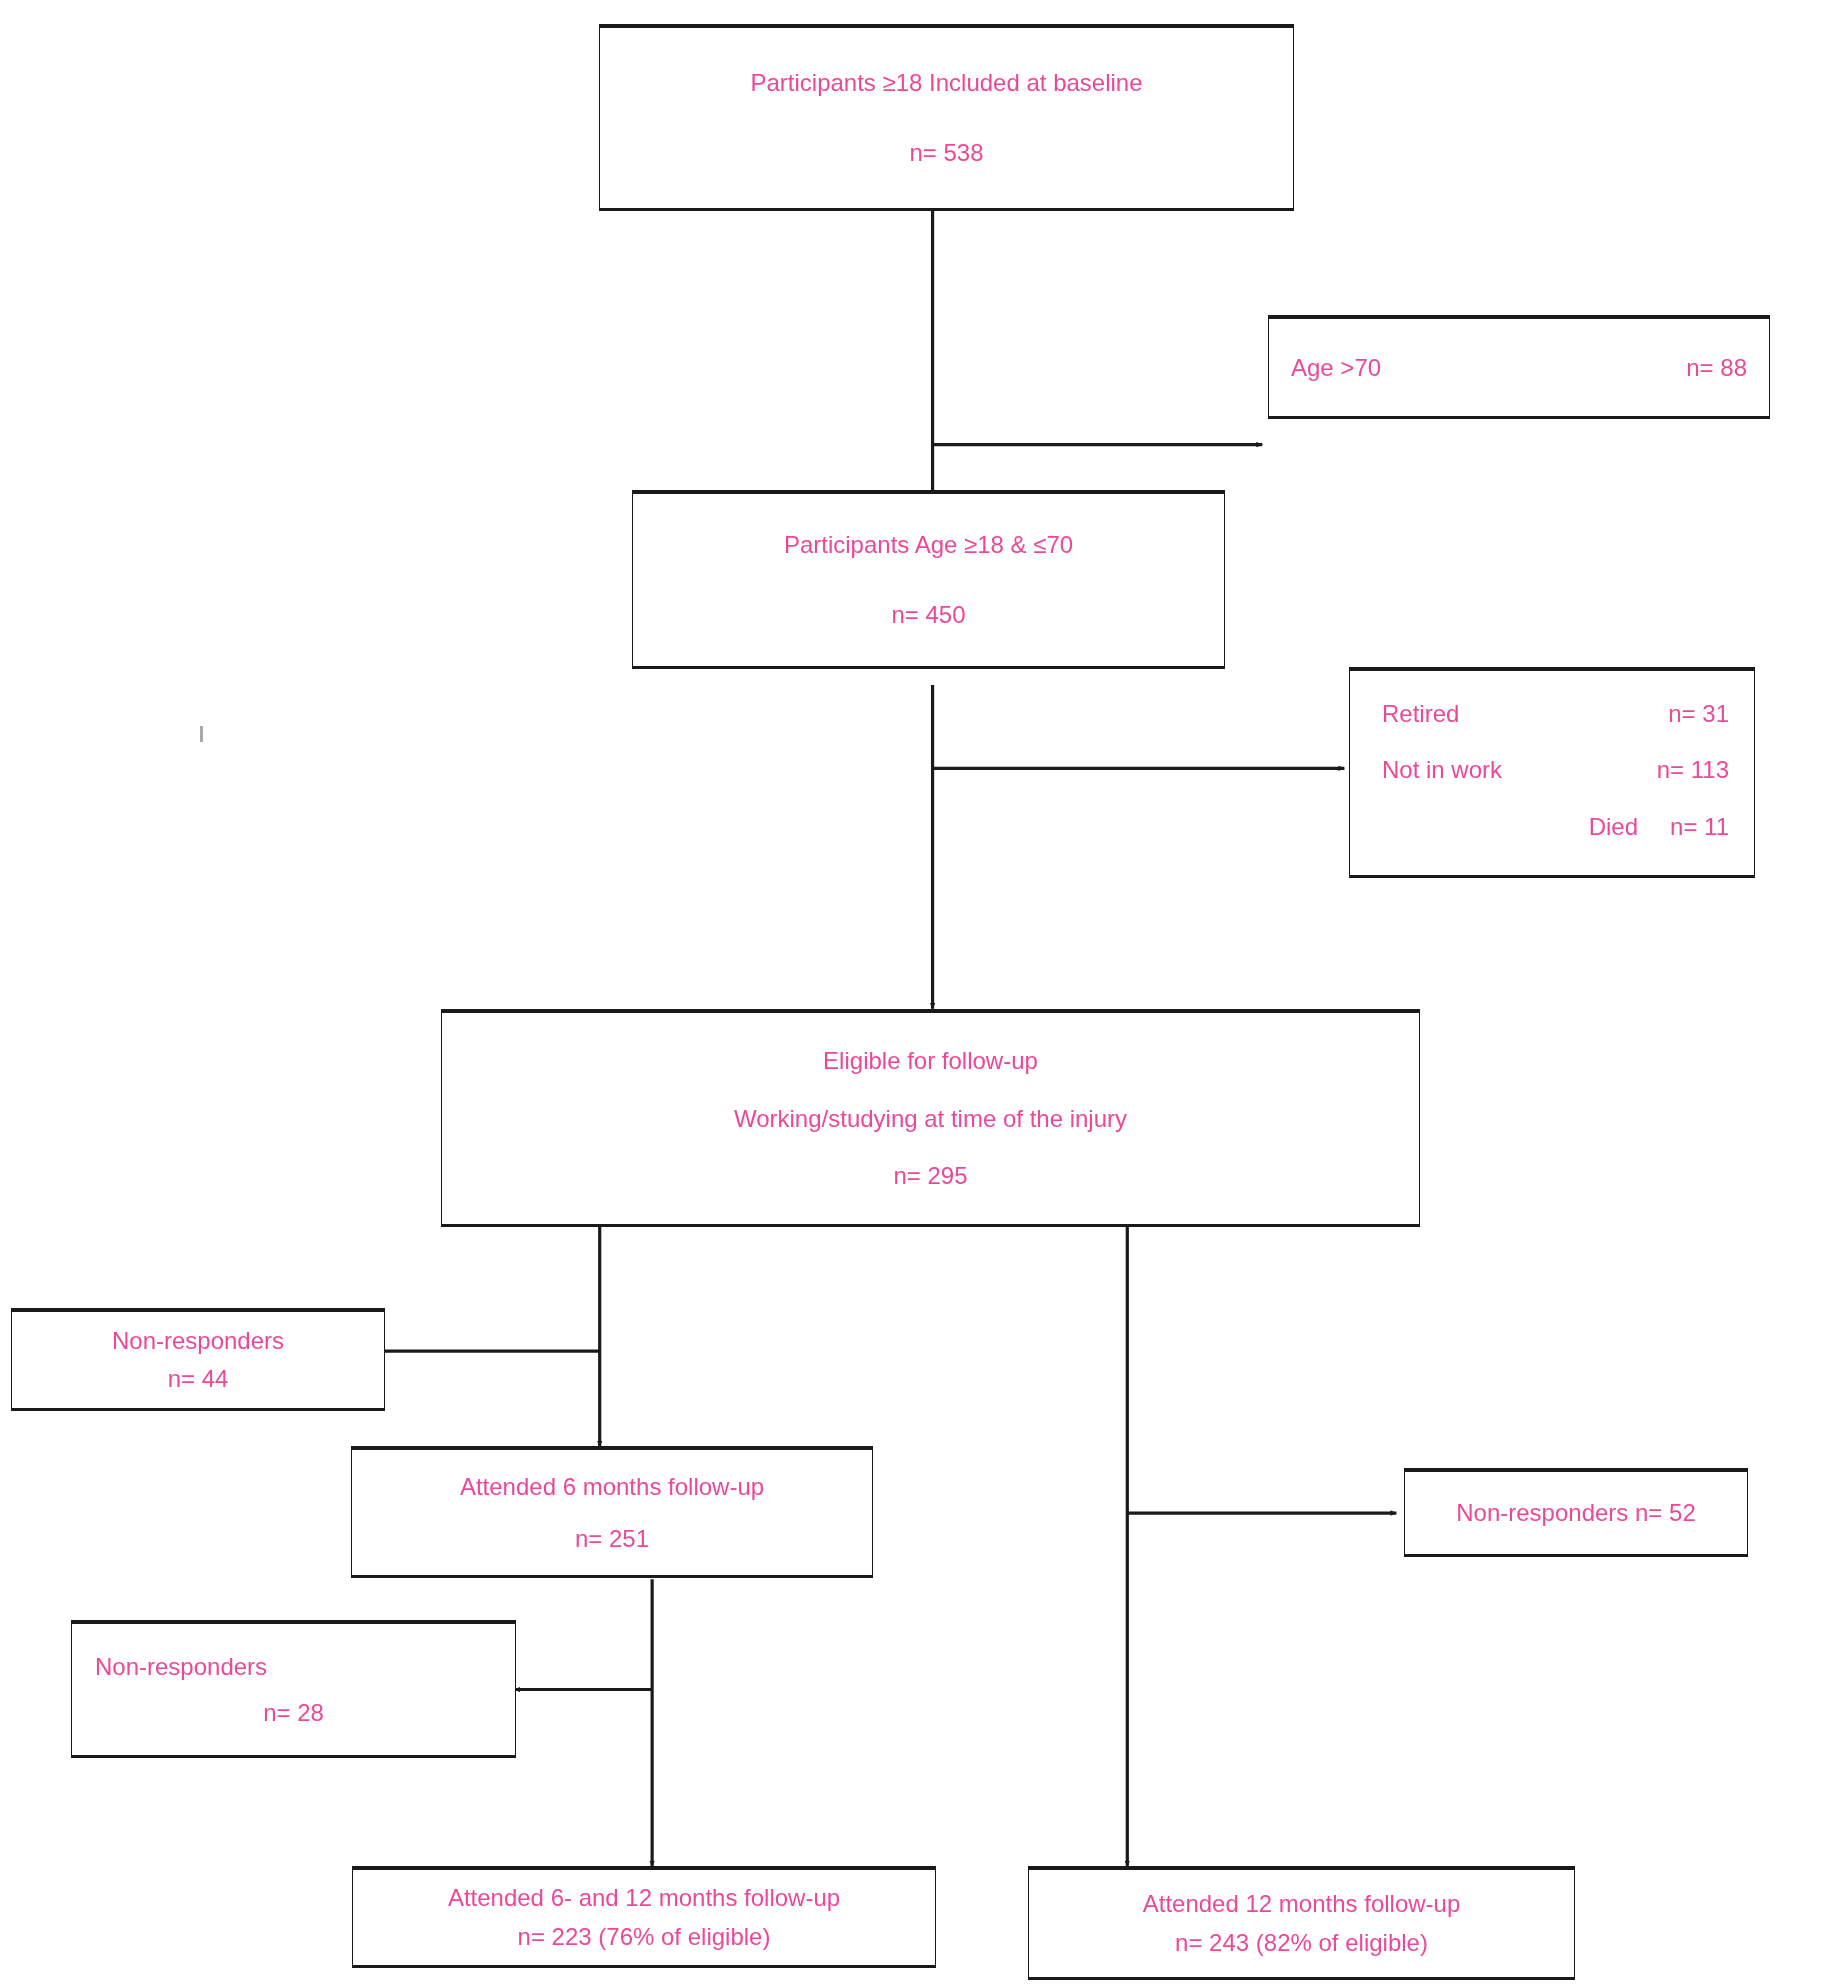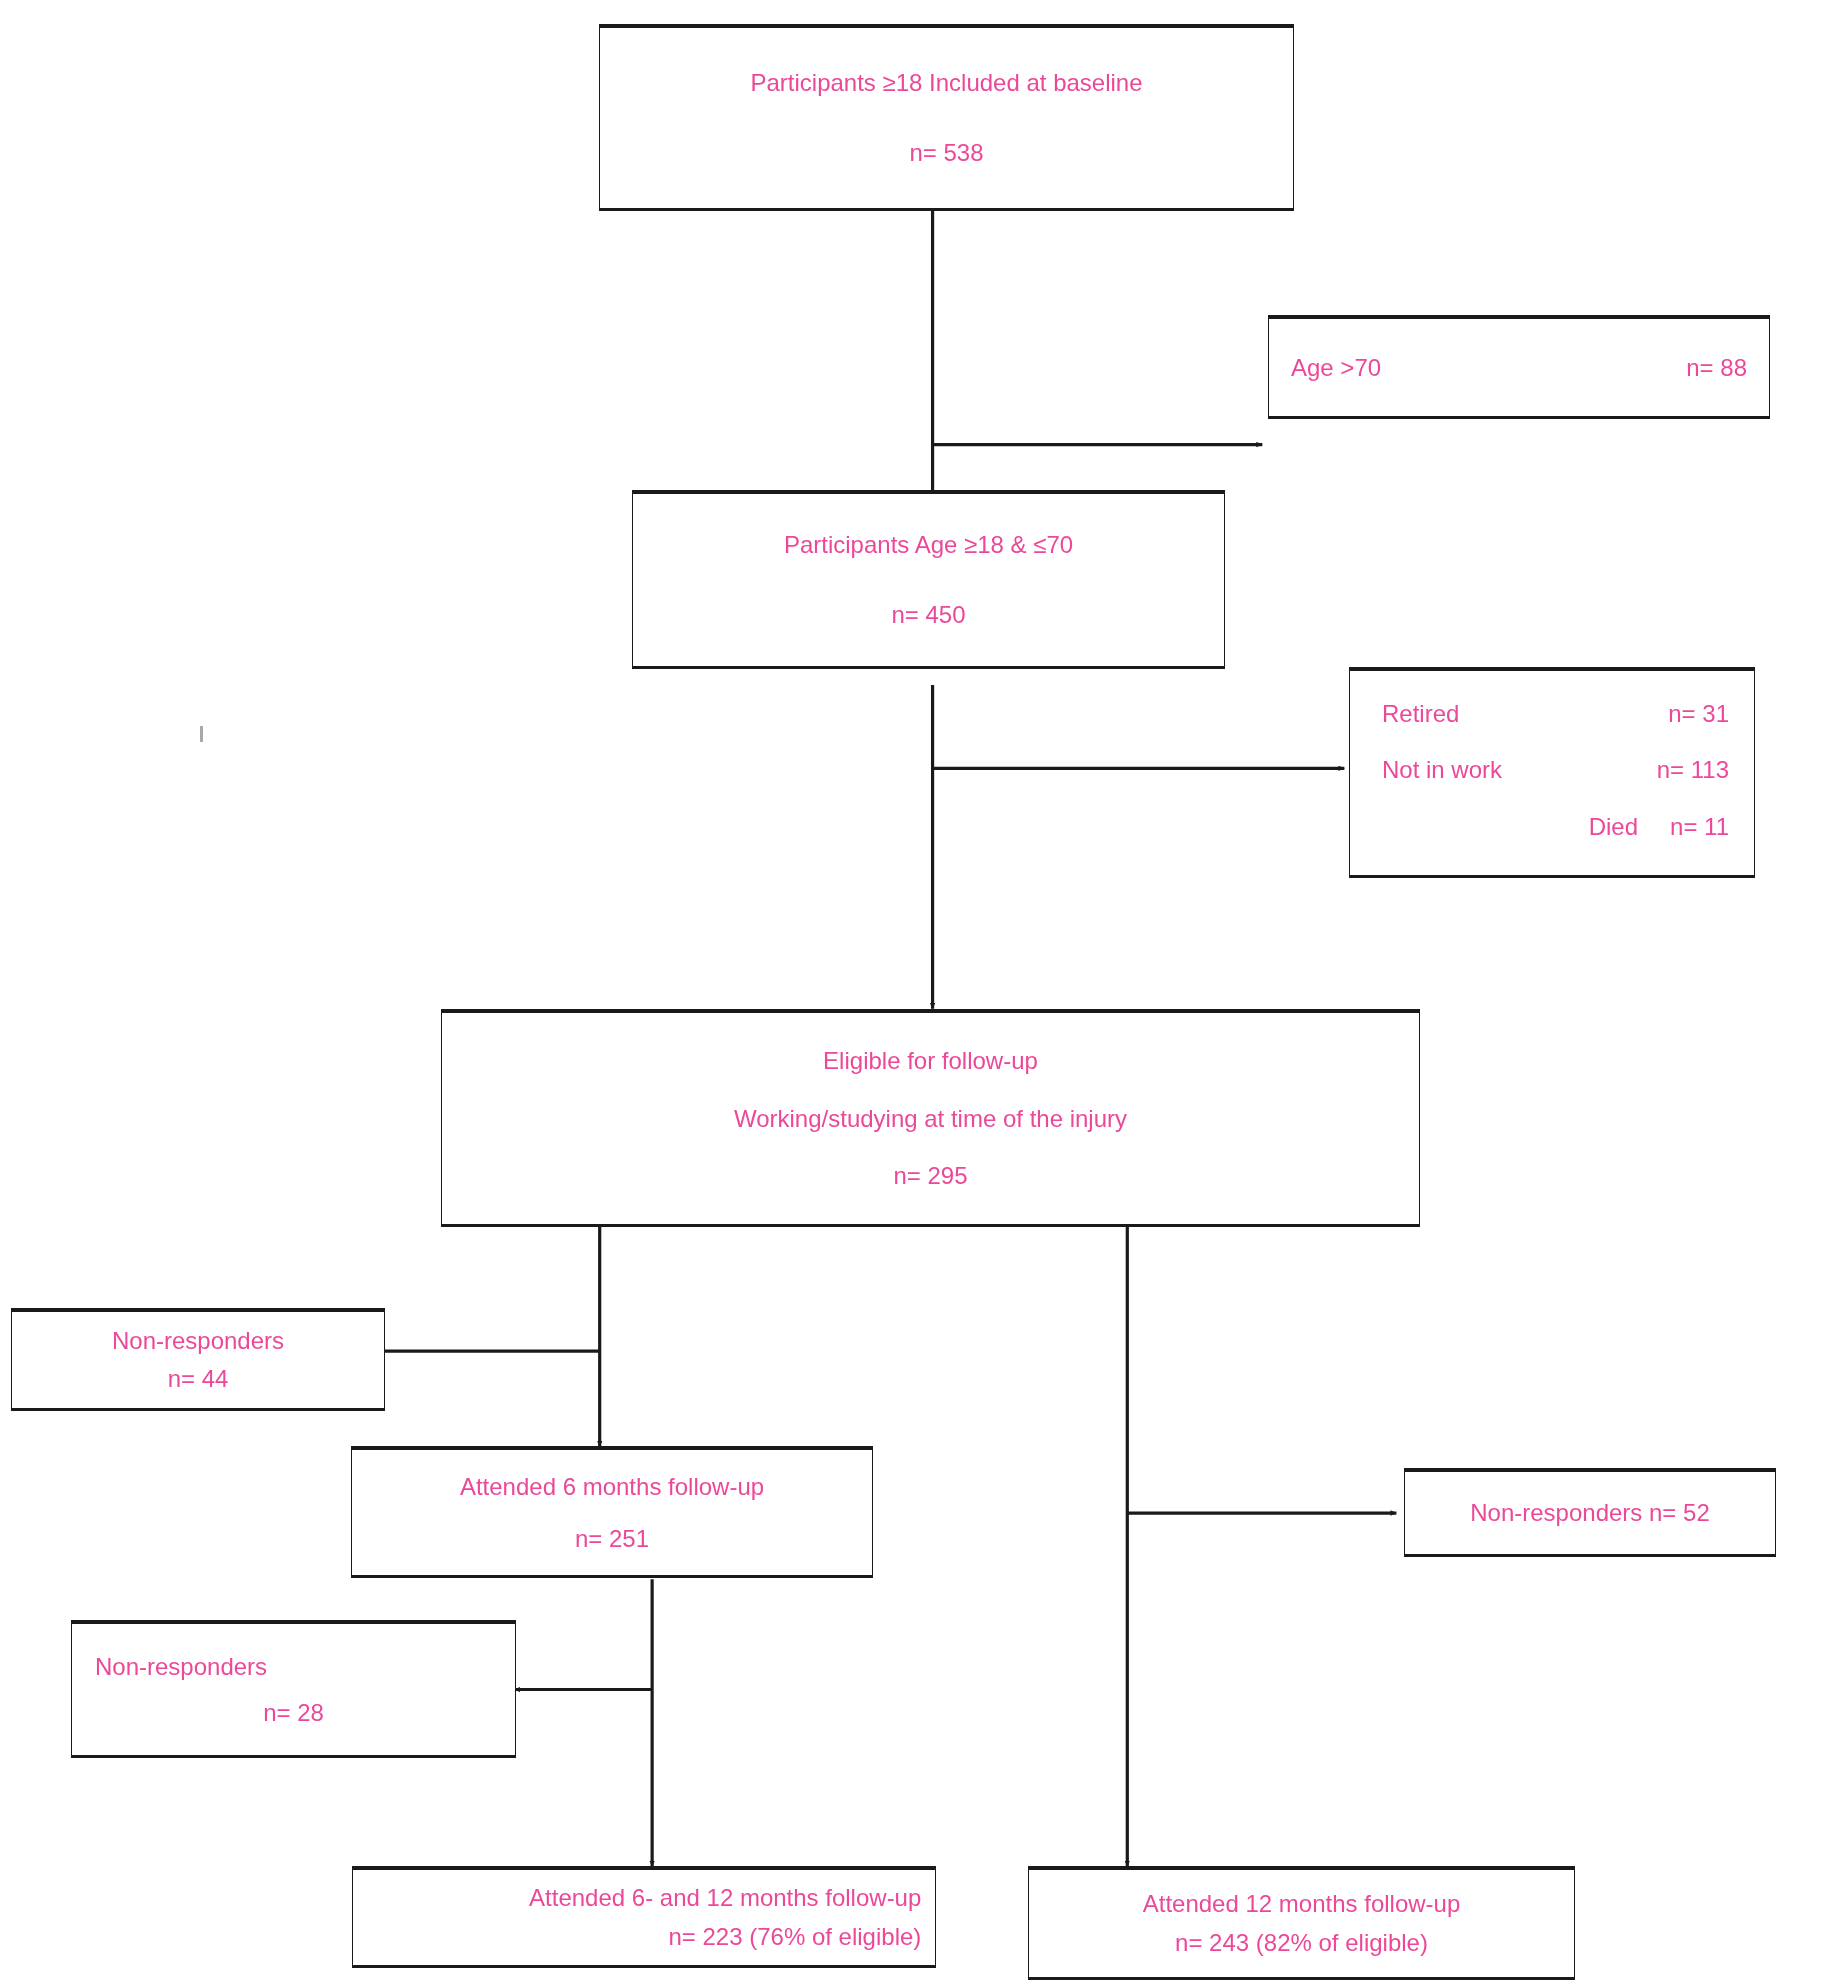--- a/index.html
+++ b/index.html
@@ -141,30 +141,30 @@
   <div class="box" style="left:11px; top:1308px; width:374px; height:103px; padding:0 12px;">
     <div class="line center" style="margin-bottom:10px;">Non-responders</div>
     <div class="line center">n= 44</div>
   </div>
 
   <div class="box" style="left:351px; top:1446px; width:522px; height:132px; padding:0 18px;">
     <div class="line center" style="margin-bottom:24px;">Attended 6 months follow-up</div>
     <div class="line center">n= 251</div>
   </div>
 
-  <div class="box" style="left:1404px; top:1468px; width:372px; height:89px; padding:0 13.7px;">
+  <div class="box" style="left:1404px; top:1468px; width:344px; height:89px; padding:0 13.7px;">
     <div class="line center">Non-responders n= 52</div>
   </div>
 
   <div class="box" style="left:71px; top:1620px; width:445px; height:138px; padding:0 23px;">
     <div class="line lft" style="margin-bottom:18px;">Non-responders</div>
     <div class="line center">n= 28</div>
   </div>
 
-  <div class="box" style="left:352px; top:1866px; width:584px; height:102px; padding:0 13.7px;align-items:flex-end;">
+  <div class="box" style="left:352px; top:1866px; width:584px; height:102px; padding:0 13.7px;">
     <div class="line center" style="margin-bottom:11px;">Attended 6- and 12 months follow-up</div>
     <div class="line center">n= 223 (76% of eligible)</div>
   </div>
 
   <div class="box" style="left:1028px; top:1866px; width:547px; height:114px; padding:0 13.7px;">
     <div class="line center" style="margin-bottom:11px;">Attended 12 months follow-up</div>
     <div class="line center">n= 243 (82% of eligible)</div>
   </div>
 
 </div>

